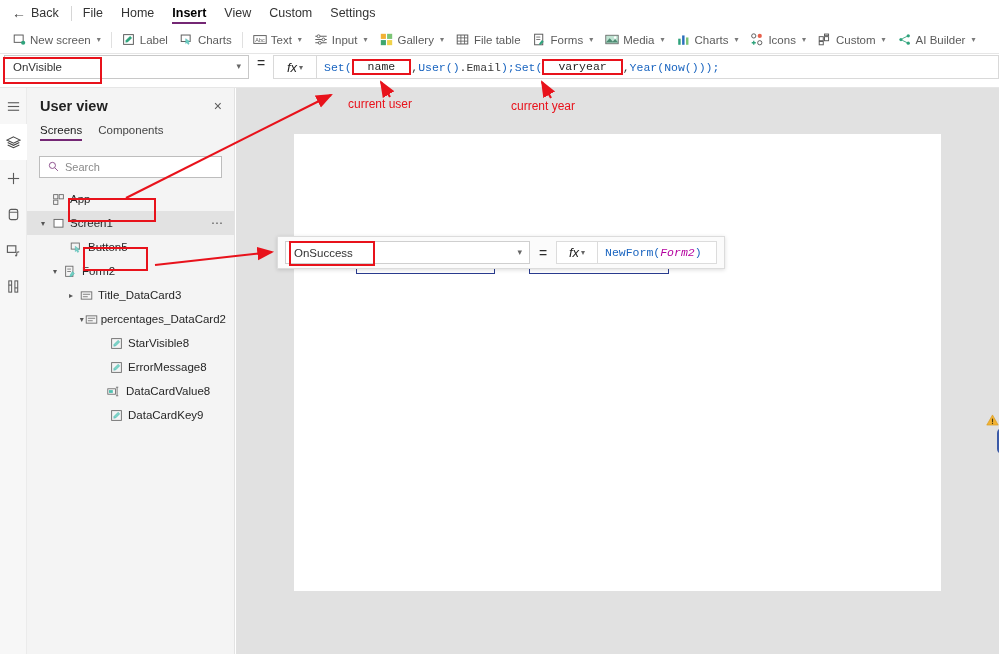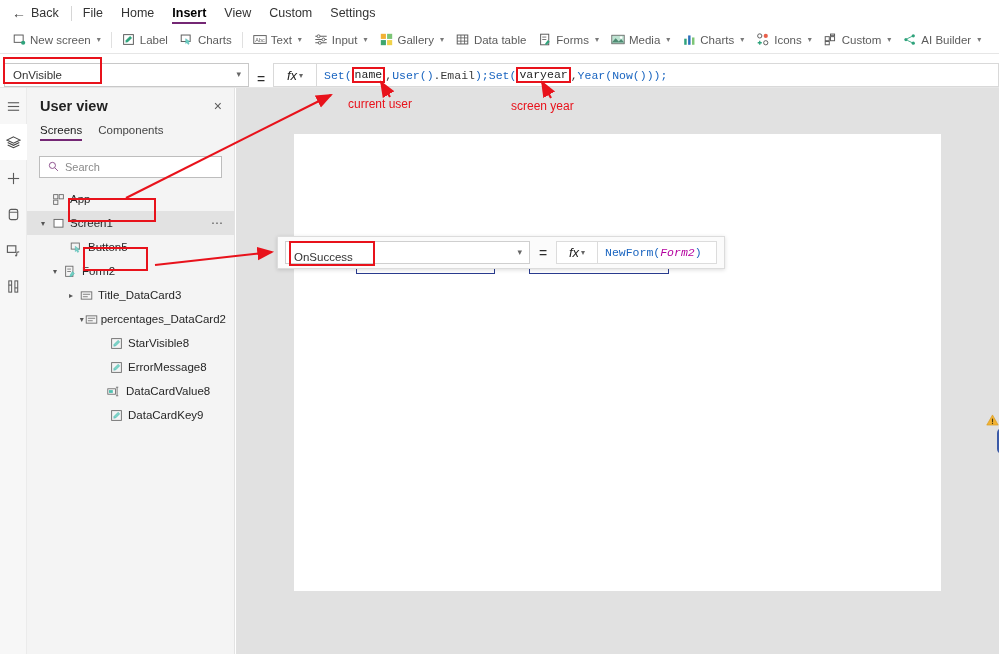--- a/index.html
+++ b/index.html
@@ -40,21 +40,21 @@
     display: flex; align-items: center; gap: 4px;
     height: 22px; padding: 0 6px; white-space: nowrap;
   }
   .rb .glyph { width: 14px; height: 14px; display: inline-flex; align-items: center; justify-content: center; }
   .rb .caret { font-size: 8px; color: #7a7a7a; margin-left: 2px; }
   .rb-sep { width: 1px; height: 16px; background: #e0e0e0; margin: 0 4px; }
 
   
   .propbar {
     position: absolute; left: 0; top: 55px; width: 999px; height: 33px;
-    background: #ffffff; display: flex; align-items: flex-end;
+    background: #ffffff; display: flex; align-items: flex-start;
     border-bottom: 1px solid #e6e6e6;
   }
   .prop-select {
     position: relative; margin-left: 4px; width: 245px; height: 24px;
     border: 1px solid #c8c8c8; background: #fff;
     display: flex; align-items: center; font-size: 11.5px; color: #333;
     padding-left: 8px;
   }
   .prop-select .dd { position: absolute; right: 7px; top: 5px; font-size: 9px; color: #666; }
   .prop-redbox {
@@ -71,21 +71,21 @@
   .formula {
     flex: 1; height: 24px; border: 1px solid #d9d9d9; border-left: none;
     background: #fff; display: flex; align-items: center;
     font-family: "Liberation Mono", monospace; font-size: 11.5px;
     padding-left: 7px; overflow: hidden; white-space: nowrap;
   }
   .tk-fn { color: #1a65c0; }
   .tk-p  { color: #3a3a3a; }
   .tk-id { color: #1a65c0; }
   .hl-box {
-    display: inline-block; border: 2px solid #e8121b; padding: 0 1px;
+    display: inline-block; border: 2px solid #e8121b; padding: 0 14px;
     margin: 0 0px; line-height: 12px; color: #1f1f1f;
   }
 
   
   .rail {
     position: absolute; left: 0; top: 88px; width: 27px; height: 566px;
     background: #f7f7f7; border-right: 1px solid #ebebeb;
     display: flex; flex-direction: column; align-items: center;
   }
   .rail-btn {
@@ -154,21 +154,21 @@
   
   .float-prop {
     position: absolute; left: 277px; top: 236px; width: 448px; height: 33px;
     background: #fbfbfb; border: 1px solid #dcdcdc;
     box-shadow: 0 1px 4px rgba(0,0,0,0.14);
     display: flex; align-items: center; z-index: 40;
   }
   .fp-select {
     position: relative; margin-left: 7px; width: 245px; height: 23px;
     border: 1px solid #cfcfcf; background: #fff;
-    display: flex; align-items: flex-end; font-size: 11.5px; color: #333; padding-left: 8px;
+    display: flex; align-items: center; font-size: 11.5px; color: #333; padding-left: 8px;
   }
   .fp-select .dd { position: absolute; right: 7px; top: 5px; font-size: 9px; color: #666; }
   .fp-redbox { position: absolute; left: 11px; top: 4px; width: 86px; height: 25px; border: 2px solid #e8121b; }
   .fp-eq { width: 26px; text-align: center; font-size: 14px; color: #2b2b2b; }
   .fp-fx {
     width: 42px; height: 23px; border: 1px solid #dcdcdc; background: #fff;
     display: flex; align-items: center; justify-content: center; gap: 2px;
     font-size: 13px; font-style: italic; color: #222;
   }
   .fp-fx .caret { font-size: 8px; font-style: normal; color: #666; }
@@ -284,21 +284,21 @@
     <div class="rb">
       <span class="glyph">
         <svg width="13" height="13" viewBox="0 0 16 16">
             <rect x="1.5" y="2.5" width="13" height="11" fill="none" stroke="#5b5b5b" stroke-width="1.2"></rect>
             <line x1="1.5" y1="6" x2="14.5" y2="6" stroke="#5b5b5b" stroke-width="1"></line>
             <line x1="1.5" y1="10" x2="14.5" y2="10" stroke="#5b5b5b" stroke-width="1"></line>
             <line x1="6" y1="2.5" x2="6" y2="13.5" stroke="#5b5b5b" stroke-width="1"></line>
             <line x1="10.5" y1="2.5" x2="10.5" y2="13.5" stroke="#5b5b5b" stroke-width="1"></line>
           </svg>
       </span>
-      <span>Data table</span>
+      <span>File table</span>
     </div>
 
     <div class="rb">
       <span class="glyph">
         <svg width="13" height="13" viewBox="0 0 16 16">
             <rect x="2" y="1.5" width="10" height="13" fill="none" stroke="#5b5b5b" stroke-width="1.2"></rect>
             <line x1="4" y1="5" x2="9" y2="5" stroke="#5b5b5b" stroke-width="1"></line>
             <line x1="4" y1="8" x2="9" y2="8" stroke="#5b5b5b" stroke-width="1"></line>
             <path d="M11 8.5 L13.2 10.7 L9.5 14.4 L7.6 14.6 L7.9 12.7 Z" fill="#2fa37c"></path>
           </svg>
@@ -637,15 +637,15 @@
     <line x1="126" y1="198" x2="331" y2="95" stroke="#e8121b" stroke-width="2.1" marker-end="url(#ah)"></line>
 
     <line x1="155" y1="265" x2="272" y2="252" stroke="#e8121b" stroke-width="2.1" marker-end="url(#ah)"></line>
 
     <line x1="390" y1="97" x2="381" y2="82" stroke="#e8121b" stroke-width="2.1" marker-end="url(#ah)"></line>
 
     <line x1="551" y1="98" x2="542" y2="82" stroke="#e8121b" stroke-width="2.1" marker-end="url(#ah)"></line>
   </svg>
 
   <div class="anno-text" style="left:348px; top:97px;">current user</div>
-  <div class="anno-text" style="left:511px; top:99px;">screen year</div>
+  <div class="anno-text" style="left:511px; top:99px;">current year</div>
 
 </div>
 
 </body></html>

